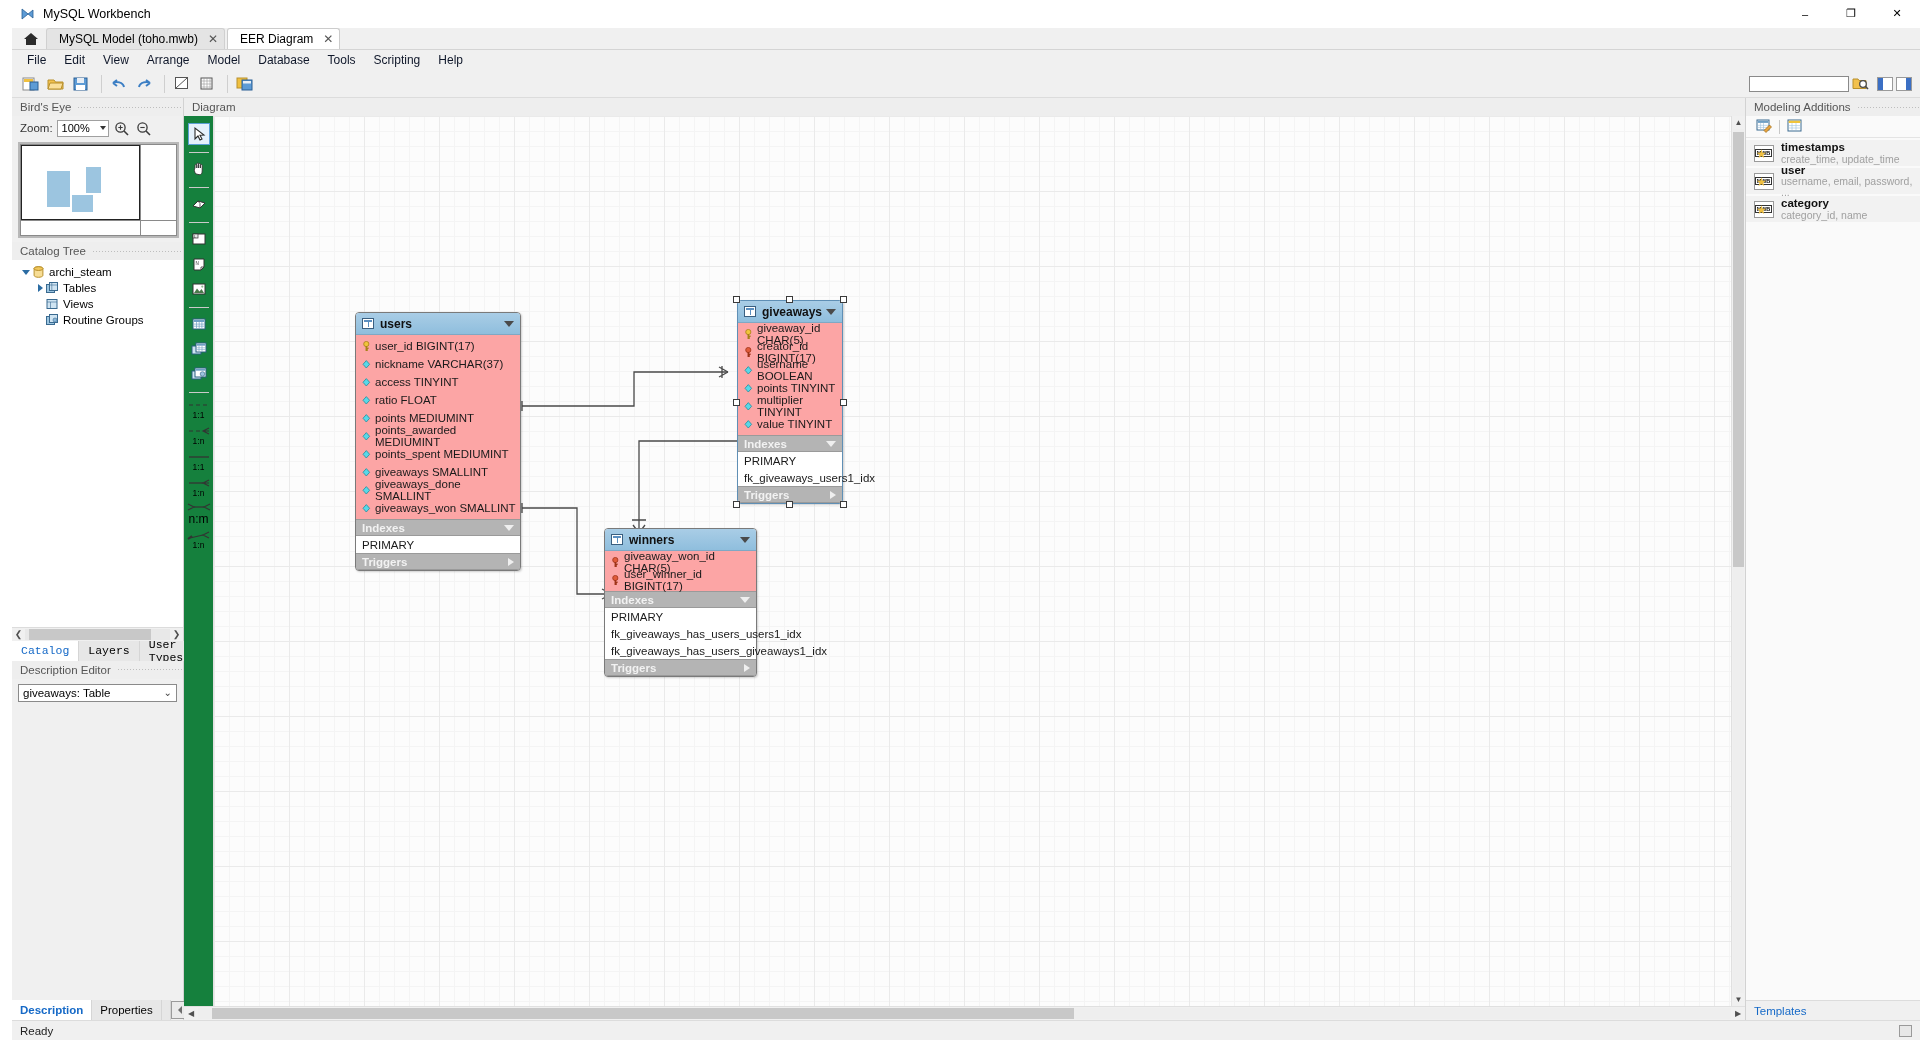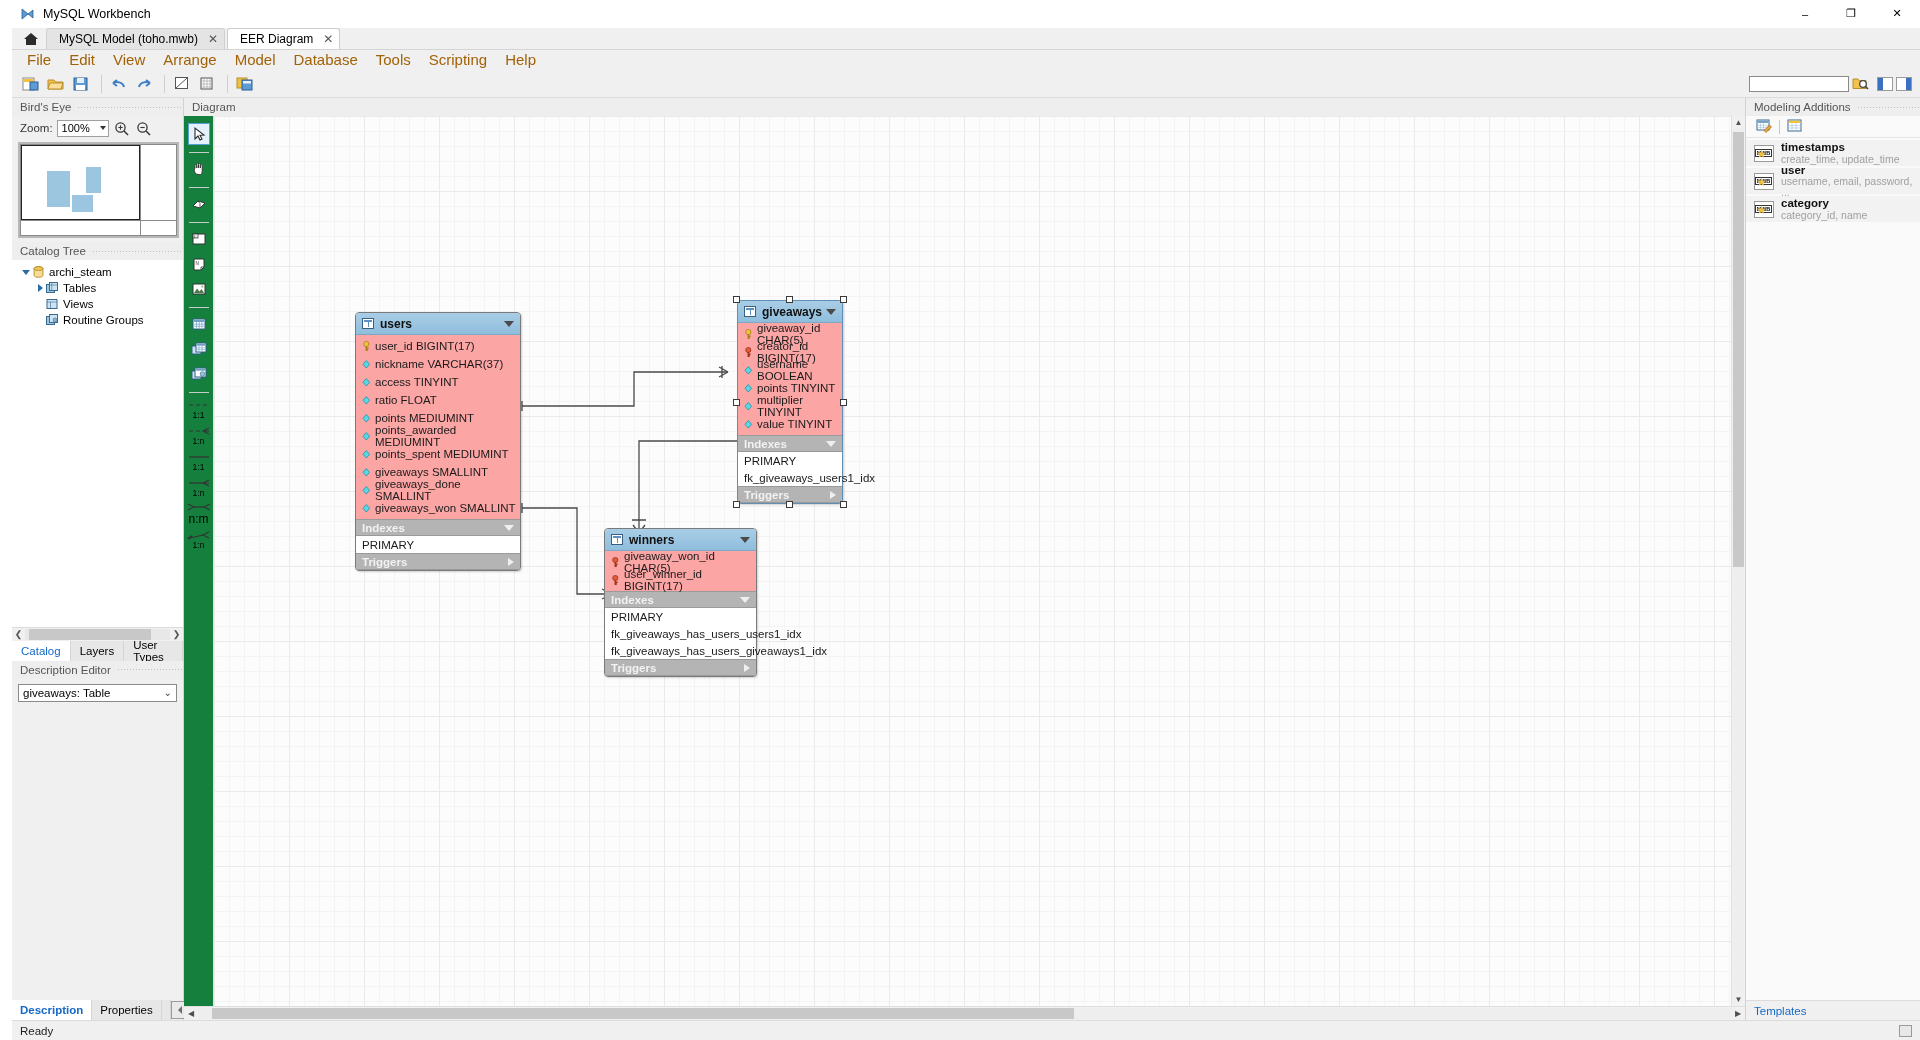--- a/index.html
+++ b/index.html
@@ -44,21 +44,21 @@
     margin-right: 2px; position: relative;
   }
   .tab.active { background: #ffffff; border-color:#cccccc; }
   .tab .tab-close { margin-left: 10px; font-size: 12px; color:#555; cursor:pointer; }
 
   
   .menubar {
     height: 20px; background:#f0f0f0; display:flex; align-items:center;
     flex:0 0 20px; padding-left: 6px;
   }
-  .menu-item { padding: 0 9px; font-size: 15px; line-height:20px; color:#a16207; cursor:default;text-align:center; }
+  .menu-item { padding: 0 9px; font-size: 12px; line-height:20px; color:#0f172a; cursor:default;text-align:center; }
 
   
   .toolbar {
     height: 28px; background:#f0f0f0; display:flex; align-items:center;
     flex:0 0 28px; padding-left: 8px; border-bottom: 1px solid #dcdcdc; position: relative;
   }
   .tb-btn {
     width: 22px; height: 22px; margin-right: 3px; display:flex;
     align-items:center; justify-content:center;
   }
@@ -120,21 +120,21 @@
     height:14px; background:#f0f0f0; display:flex; align-items:center;
     border-top:1px solid #dcdcdc;
   }
   .ls-arrow { width:13px; text-align:center; font-size:9px; color:#505050; }
   .ls-track { flex:1; height:11px; background:#e8e8e8; position:relative; }
   .ls-thumb { position:absolute; left:4px; top:0; width:122px; height:11px; background:#c8c8c8; }
 
   .left-tabs { height:20px; display:flex; align-items:stretch; background:#f0f0f0; }
   .ltab {
     padding: 0 9px; font-size:11.5px; display:flex; align-items:center;
-    background:#e7e7e7; border-right:1px solid #d5d5d5; color:#000;
+    background:#e7e7e7; border-right:1px solid #d5d5d5; color:#000;font-family:Liberation Mono, monospace;
   }
   .ltab.active { background:#fff; color:#1569c7; }
 
   .desc-combo-wrap { padding: 5px 6px 0 6px; background:#f0f0f0; }
   .desc-combo {
     height:18px; border:1px solid #8a8a8a; background:#fff;
     display:flex; align-items:center; justify-content:space-between;
     font-size:11.5px; padding: 0 4px;
   }
   .desc-combo .chev { font-size:10px; color:#444; }

